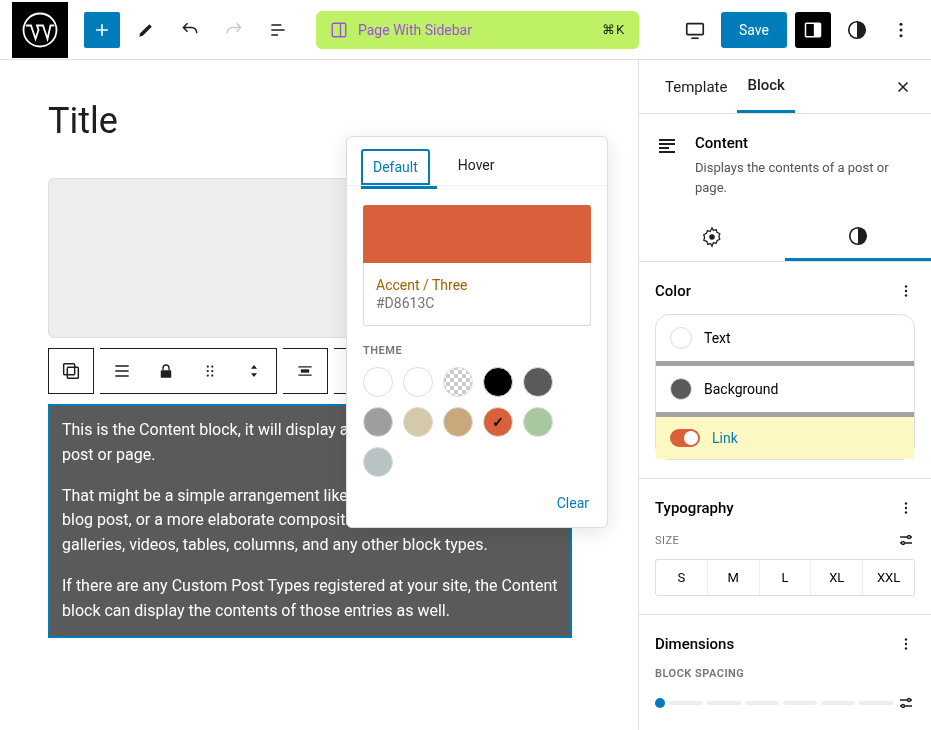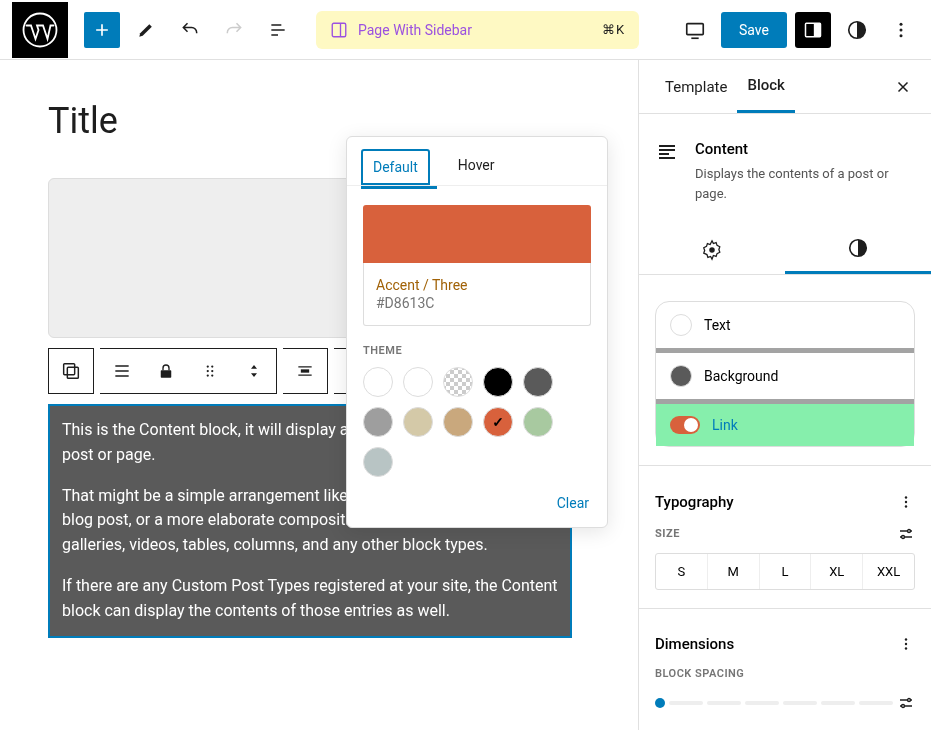--- a/index.html
+++ b/index.html
@@ -4,21 +4,21 @@
 <style>
 * { margin: 0; padding: 0; box-sizing: border-box; font-family: -apple-system, BlinkMacSystemFont, "Segoe UI", Roboto, sans-serif; }
 body { background: #fff; width: 931px; height: 730px; overflow: hidden; position: relative; }
 
 
 .topbar { display: flex; align-items: center; height: 60px; padding: 0 12px; gap: 8px; border-bottom: 1px solid #e0e0e0; }
 .wp-logo { width: 56px; height: 56px; background: #000; display: flex; align-items: center; justify-content: center; margin-right: 8px; }
 .add-btn { width: 36px; height: 36px; background: #007cba; color: #fff; display: flex; align-items: center; justify-content: center; border-radius: 2px; }
 .icon-btn { width: 36px; height: 36px; display: flex; align-items: center; justify-content: center; color: #1e1e1e; }
 .icon-btn.disabled { color: #ccc; }
-.center-pill { flex: 0 0 auto; margin-left: 12px; display: flex; align-items: center; background: #fef9c3; border-radius: 6px; padding: 0 14px; height: 38px; gap: 10px; color: #9b51e0; font-size: 14px; }
+.center-pill { flex: 0 0 auto; margin-left: 12px; display: flex; align-items: center; background: #bef264; border-radius: 6px; padding: 0 14px; height: 38px; gap: 10px; color: #9b51e0; font-size: 14px; }
 .kbd { margin-left: 120px; font-size: 13px; color: #1e1e1e; letter-spacing: 1px; }
 .spacer { flex: 1; }
 .save-btn { background: #007cba; color: #fff; border: none; padding: 10px 18px; font-size: 14px; border-radius: 3px; }
 .sq-btn { width: 36px; height: 36px; display: flex; align-items: center; justify-content: center; border-radius: 3px; }
 .sq-btn.dark { background: #000; color: #fff; }
 
 
 .main { display: flex; height: calc(100% - 60px); }
 .editor { flex: 1; padding: 40px 30px 16px 48px; position: relative; overflow: hidden; }
 .title { font-size: 36px; font-weight: 400; color: #1e1e1e; margin-bottom: 36px; }
@@ -67,26 +67,26 @@
 .block-desc { font-size: 13px; color: #555; line-height: 1.5; }
 .sub-tabs { display: flex; border-bottom: 1px solid #e0e0e0; }
 .subtab { flex: 1; display: flex; align-items: center; justify-content: center; height: 48px; }
 .subtab.active { border-bottom: 3px solid #007cba; }
 .panel { border-bottom: 1px solid #e0e0e0; padding: 18px 16px; }
 .panel-header { display: flex; align-items: center; justify-content: space-between; margin-bottom: 14px; }
 .panel-title { font-size: 15px; font-weight: 500; }
 .color-rows { border: 1px solid #ddd; border-radius: 14px; }
 .color-row { display: flex; align-items: center; padding: 12px 14px; gap: 12px; font-size: 14px; }
 .color-row + .color-row { border-top: 5px solid #a3a3a3; }
-.color-row.selected { background: #86efac; }
+.color-row.selected { background: #fef9c3; }
 .color-dot { width: 22px; height: 22px; border-radius: 50%; border: 1px solid #ddd; }
 .color-toggle { width: 30px; height: 18px; border-radius: 10px; position: relative; display: inline-block; }
 .color-toggle::after { content: ""; position: absolute; width: 14px; height: 14px; background: #fff; border-radius: 50%; top: 2px; right: 2px; }
 .link-label { color: #007cba; }
-.size-label { font-size: 11px; font-weight: 700; letter-spacing: 0.5px; color: #757575; margin-bottom: 10px; display: flex; justify-content: space-between; align-items: center; }
+.size-label { font-size: 11px; font-weight: 400; letter-spacing: 0.5px; color: #757575; margin-bottom: 10px; display: flex; justify-content: space-between; align-items: center; }
 .size-pills { display: flex; border: 1px solid #ddd; border-radius: 3px; }
 .size-pill { flex: 1; text-align: center; padding: 10px 0; font-size: 13px; }
 .size-pill + .size-pill { border-left: 1px solid #eee; }
 .dim-label { font-size: 11px; font-weight: 600; letter-spacing: 0.5px; color: #757575; margin: 10px 0 14px; display: flex; justify-content: space-between; }
 .slider { display: flex; gap: 4px; align-items: center; }
 .slider-dot { width: 10px; height: 10px; background: #007cba; border-radius: 50%; }
 .slider-step { flex: 1; height: 4px; background: #eee; border-radius: 2px; }
 svg { display: block; }
 </style>
 </head>
@@ -290,20 +290,30 @@
       </div>
       <div class="subtab active">
         <svg width="22" height="22" viewBox="0 0 24 24">
             <circle cx="12" cy="12" r="9" fill="none" stroke="#1e1e1e" stroke-width="1.8"></circle>
             <path d="M12 3a9 9 0 010 18z" fill="#1e1e1e"></path>
           </svg>
       </div>
     </div>
 
     <div class="panel">
+      <div class="panel-header">
+        <div class="panel-title">Color</div>
+        <div>
+          <svg width="18" height="18" viewBox="0 0 24 24">
+              <circle cx="12" cy="6" r="1.6" fill="#1e1e1e"></circle>
+              <circle cx="12" cy="12" r="1.6" fill="#1e1e1e"></circle>
+              <circle cx="12" cy="18" r="1.6" fill="#1e1e1e"></circle>
+            </svg>
+        </div>
+      </div>
       <div class="color-rows">
         <div class="color-row">
           <span class="color-dot" style="background:#fff"></span>
           <span>Text</span>
         </div>
         <div class="color-row">
           <span class="color-dot" style="background:#5a5a5a"></span>
           <span>Background</span>
         </div>
         <div class="color-row selected">

